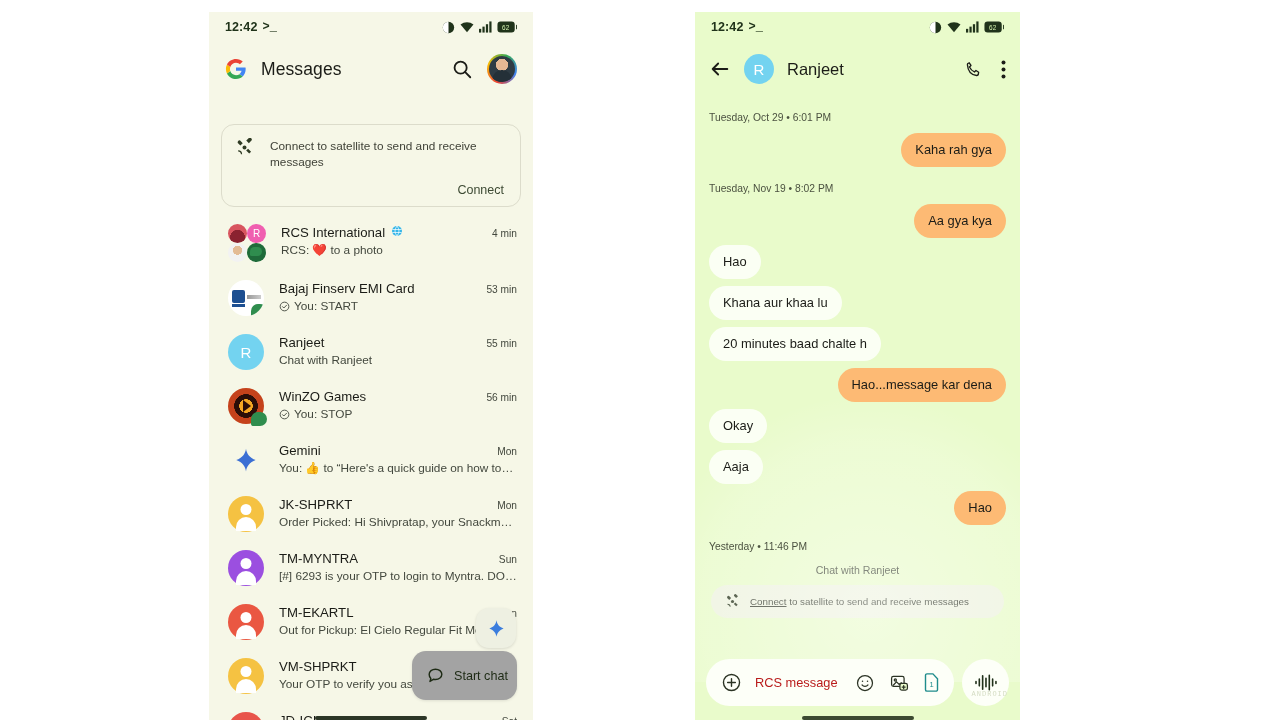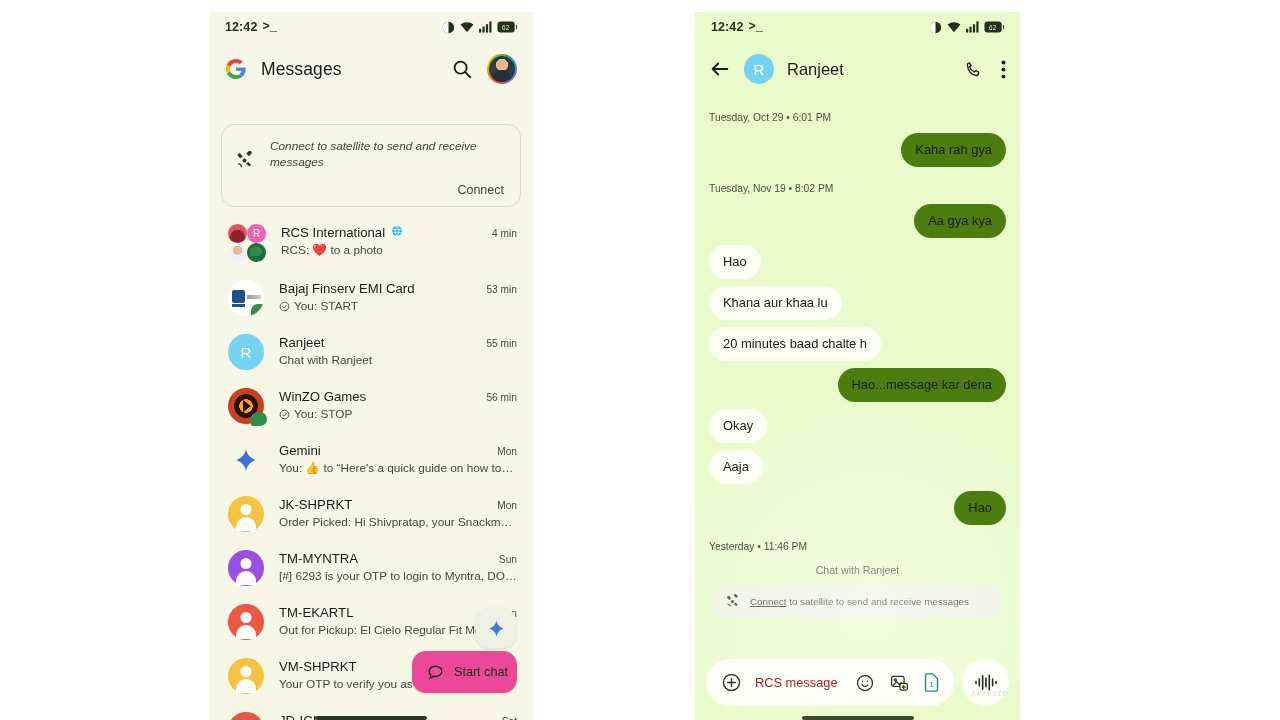--- a/index.html
+++ b/index.html
@@ -49,21 +49,21 @@
     content: ""; position: absolute; left: 50%; top: 52%;
     width: 19px; height: 16px; transform: translateX(-50%);
     background: #243038; border-radius: 9px 9px 0 0;
   }
 
   
   .sat-card {
     margin: 28px 12px 0 12px; border: 1px solid #dcdccb; border-radius: 13px;
     padding: 13px 13px 9px 13px; cursor: pointer;
   }
-  .sat-row { display: flex; gap: 16px; align-items: flex-end; font-style: italic; }
+  .sat-row { display: flex; gap: 16px; align-items: flex-start; }
   .sat-text { font-size: 11.8px; line-height: 16px; color: #414339; max-width: 235px; }
   .sat-connect {
     text-align: right; font-size: 12.5px; color: #3d4a33; font-weight: 500;
     margin-top: 13px; padding-right: 3px; cursor: pointer;
   }
 
   
   .convlist { margin-top: 8px; }
   .conv {
     display: flex; align-items: flex-start; gap: 15px;
@@ -124,22 +124,22 @@
   .ck { flex: none; }
 
   
   .fab-gemini {
     position: absolute; left: 267px; top: 596px; width: 40px; height: 40px;
     background: #eef0e2; border-radius: 13px; display: flex;
     align-items: center; justify-content: center; cursor: pointer;
     box-shadow: 0 1px 3px rgba(0,0,0,.12);
   }
   .fab-start {
-    position: absolute; left: 203px; top: 639px; width: 105px; height: 42px;
-    background: #ec4899; border-radius: 14px; display: flex; align-items: center;
+    position: absolute; left: 203px; top: 639px; width: 105px; height: 49px;
+    background: #a3a3a3; border-radius: 14px; display: flex; align-items: center;
     gap: 9px; padding-left: 14px; cursor: pointer;
     box-shadow: 0 1px 3px rgba(0,0,0,.10);
   }
   .fab-start span { font-size: 12.6px; color: #1d2a14; font-weight: 500; }
 
   .navpill {
     position: absolute; left: 50%; transform: translateX(-50%); bottom: 12px;
     width: 112px; height: 4px; border-radius: 3px; background: #2c3626;
   }
   .navpill-r { background: #3b4a30; }
@@ -168,21 +168,21 @@
   }
   .chat-inner { position: relative; }
   .daysep { font-size: 10.3px; color: #4b5140; margin: 16px 0 10px; }
   .bub-row { display: flex; margin-bottom: 7px; }
   .bub-row.out { justify-content: flex-end; }
   .bub {
     max-width: 75%; padding: 9px 14px; font-size: 12.9px; line-height: 16px;
     border-radius: 19px; cursor: pointer;
   }
   .bub-in  { background: #fbfff4; color: #1b1c17; }
-  .bub-out { background: #4d7c0f; color: #1b1c17; }
+  .bub-out { background: #fdba74; color: #1b1c17; }
   .chat-note { text-align: center; font-size: 10.6px; color: #3f4636; margin: 12px 0 9px; }
   .sat-strip {
     display: flex; align-items: center; gap: 10px;
     background: #eef3e0; border-radius: 19px; padding: 9px 14px;
     margin: 0 2px; cursor: pointer;
   }
   .sat-strip-text { font-size: 9.8px; color: #3b4133; }
   .sat-strip-text u { text-decoration: underline; }
 
   

